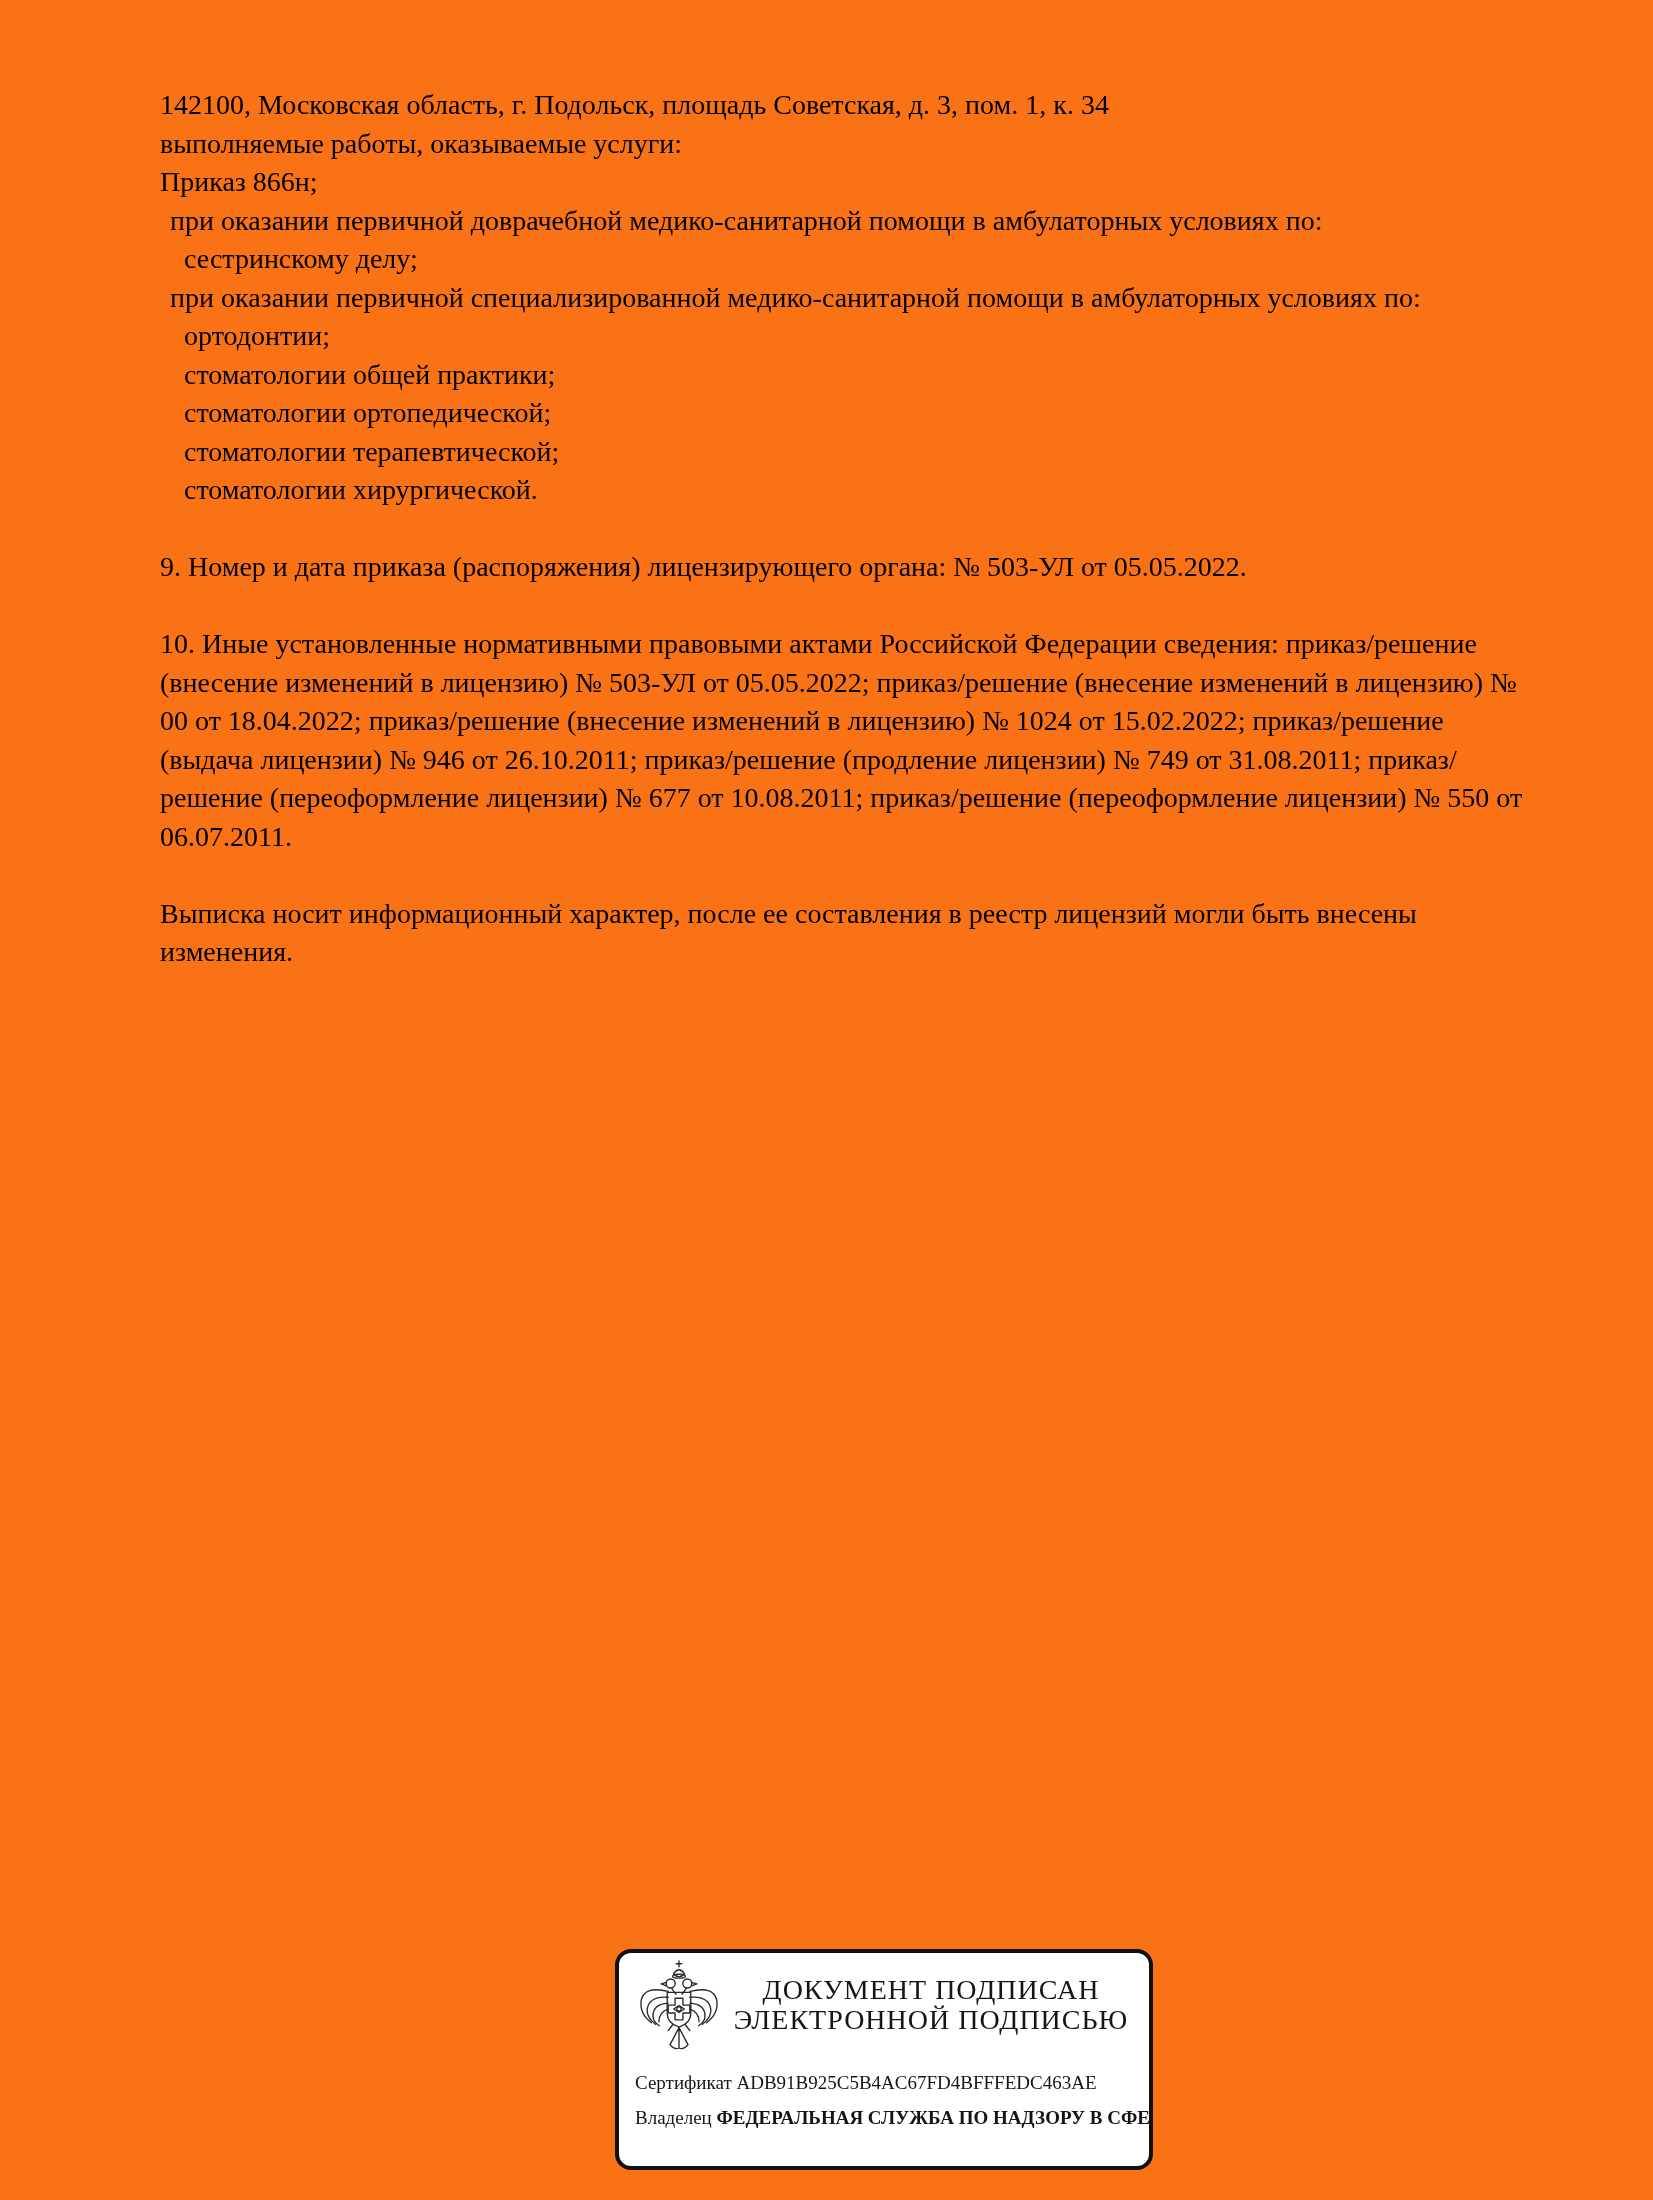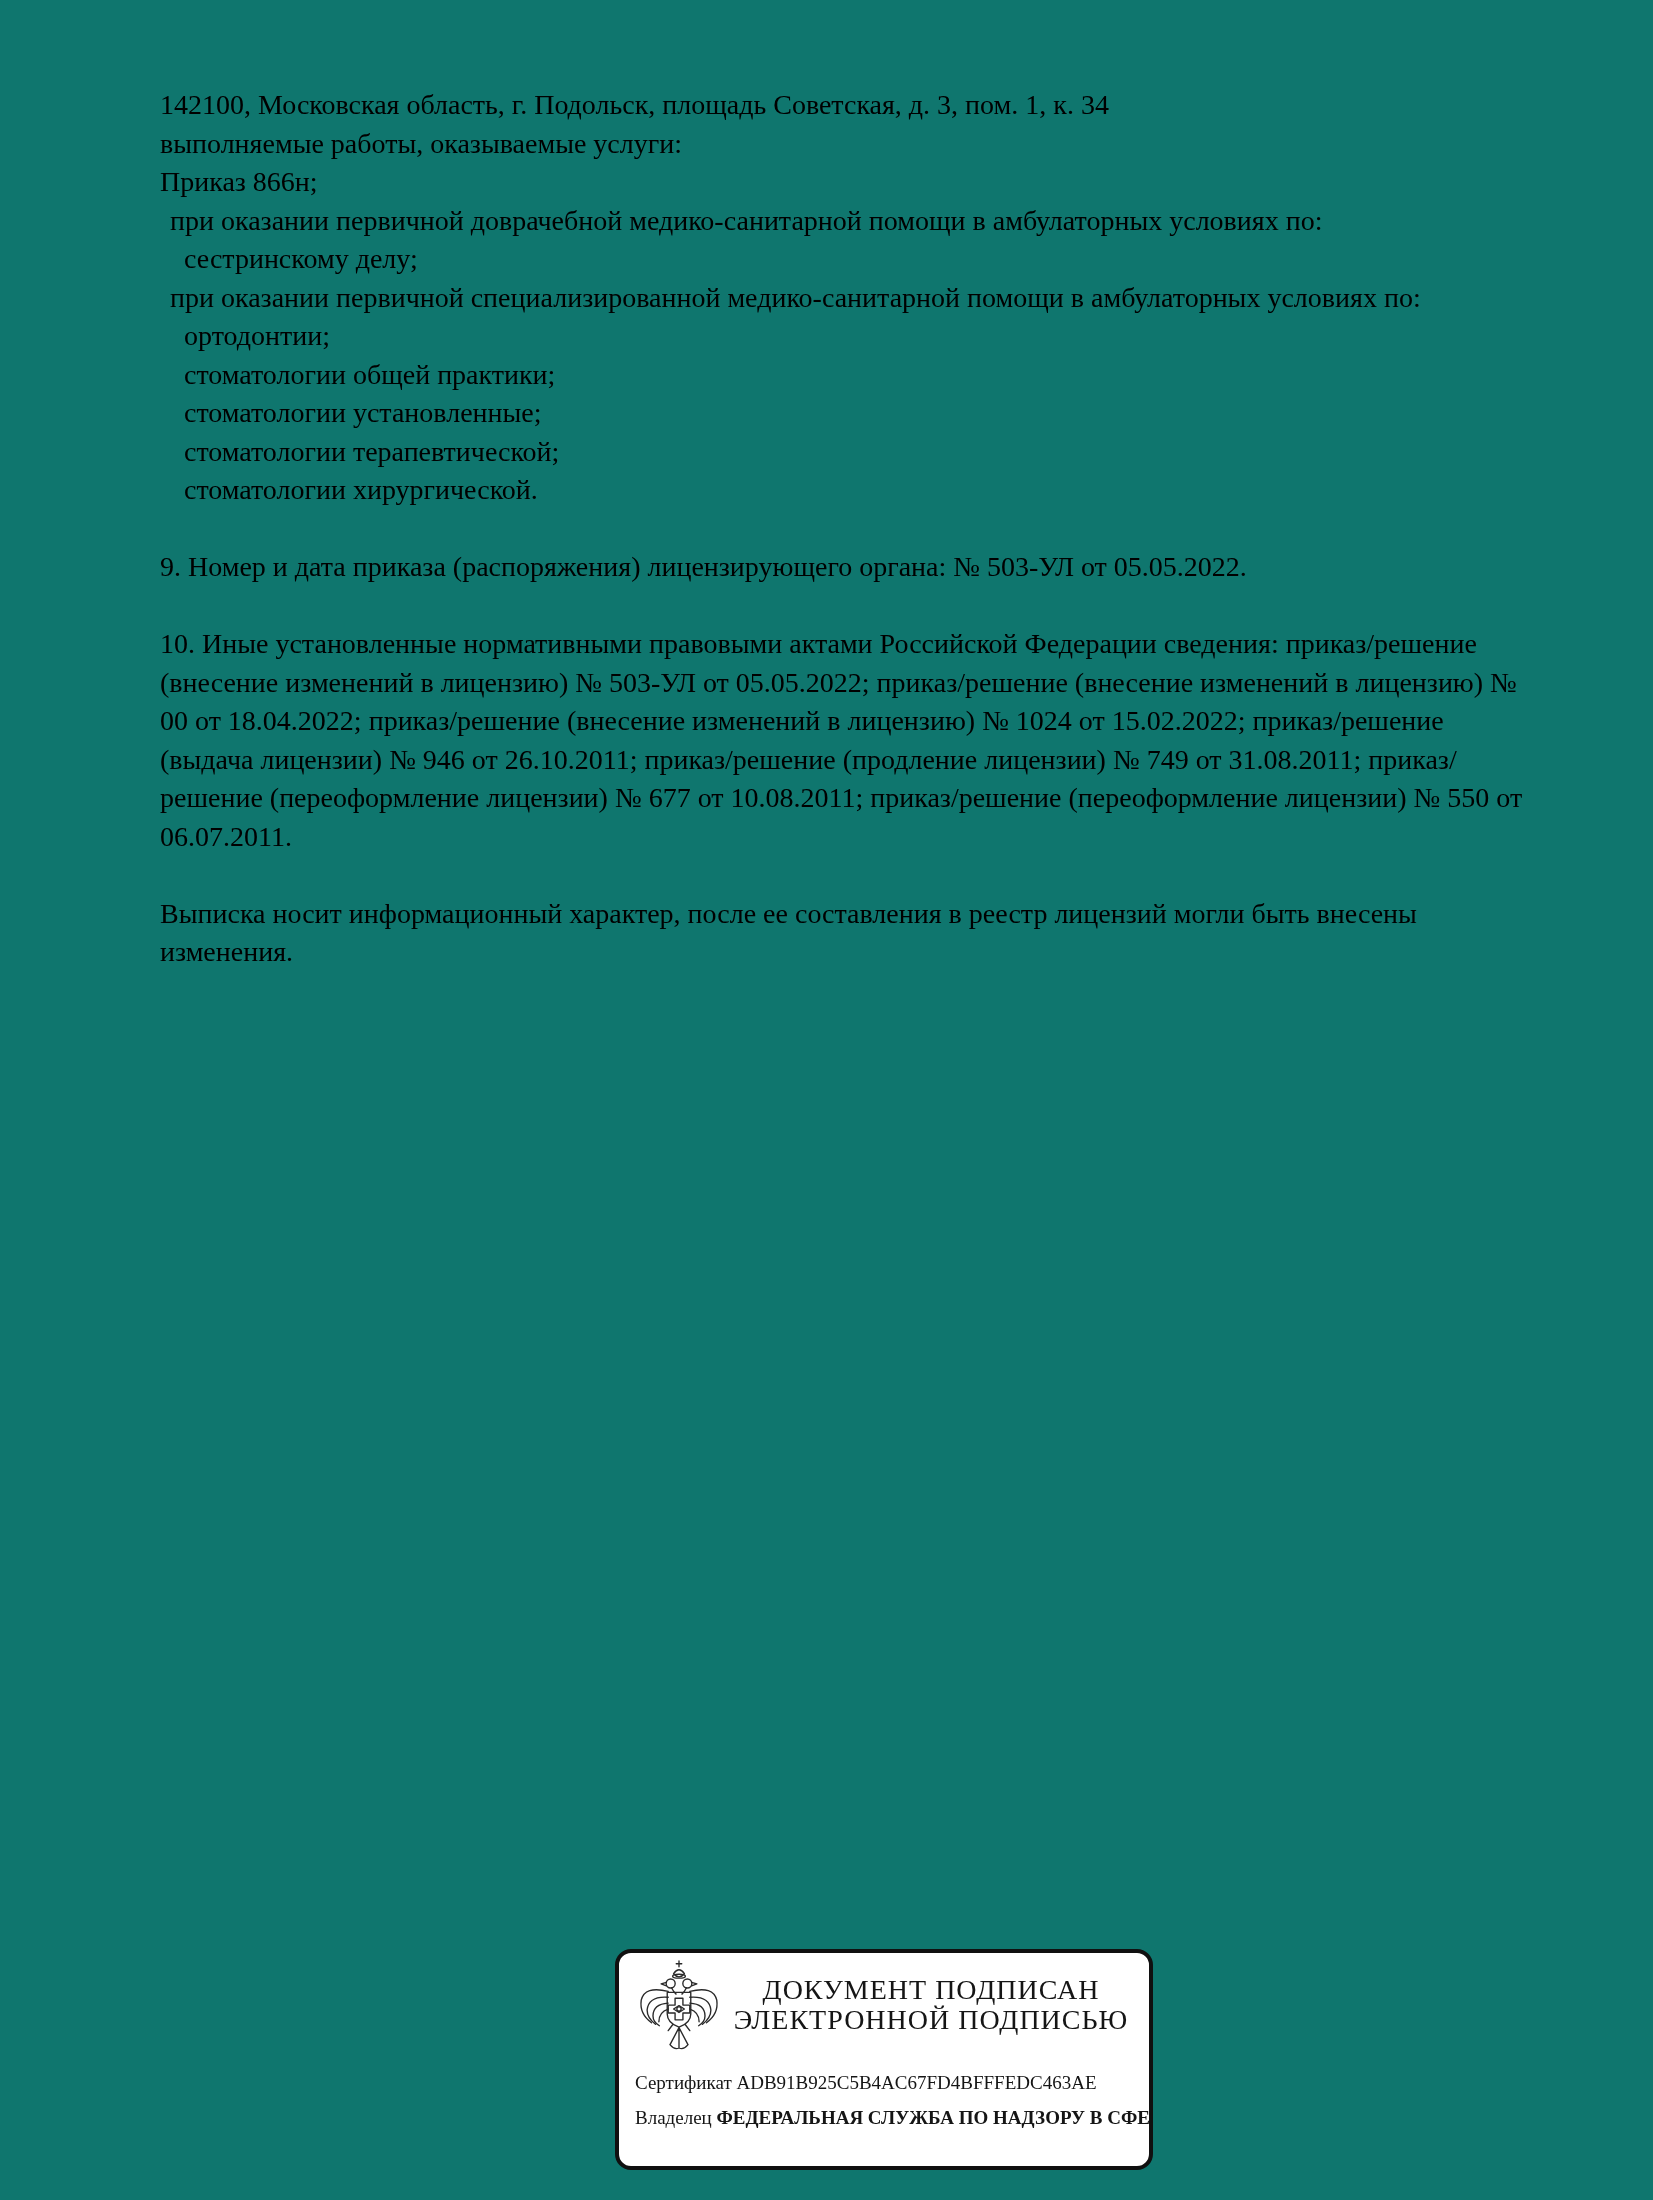--- a/index.html
+++ b/index.html
@@ -1,21 +1,21 @@
 <!DOCTYPE html>
 <html lang="ru"><head>
 <meta charset="utf-8">
 <style>
   html, body { margin: 0; padding: 0; background: #e8e8e8; }
   .page {
     position: relative;
     width: 1653px;
     height: 2200px;
     margin: 0 auto;
-    background: #0f766e;
+    background: #f97316;
     color: #000000;
     font-family: "Liberation Serif", serif;
     overflow: hidden;
   }
   .doc-body {
     position: absolute;
     left: 160px;
     top: 86px;
     width: 1378px;
     font-size: 28px;
@@ -75,21 +75,21 @@
 
   <div class="doc-body">
       <div class="para">142100, Московская область, г. Подольск, площадь Советская, д. 3, пом. 1, к. 34</div>
       <div class="para">выполняемые работы, оказываемые услуги:</div>
       <div class="para">Приказ 866н;</div>
       <div class="para indent1">при оказании первичной доврачебной медико-санитарной помощи в амбулаторных условиях по:</div>
       <div class="para indent2">сестринскому делу;</div>
       <div class="para indent1">при оказании первичной специализированной медико-санитарной помощи в амбулаторных условиях по:</div>
       <div class="para indent2">ортодонтии;</div>
       <div class="para indent2">стоматологии общей практики;</div>
-      <div class="para indent2">стоматологии установленные;</div>
+      <div class="para indent2">стоматологии ортопедической;</div>
       <div class="para indent2">стоматологии терапевтической;</div>
       <div class="para indent2">стоматологии хирургической.</div>
       <div class="para"></div>
       <div class="para">9. Номер и дата приказа (распоряжения) лицензирующего органа: № 503-УЛ от 05.05.2022.</div>
       <div class="para"></div>
       <div class="para">10. Иные установленные нормативными правовыми актами Российской Федерации сведения: приказ/решение (внесение изменений в лицензию) № 503-УЛ от 05.05.2022; приказ/решение (внесение изменений в лицензию) № 00 от 18.04.2022; приказ/решение (внесение изменений в лицензию) № 1024 от 15.02.2022; приказ/решение (выдача лицензии) № 946 от 26.10.2011; приказ/решение (продление лицензии) № 749 от 31.08.2011; приказ/решение (переоформление лицензии) № 677 от 10.08.2011; приказ/решение (переоформление лицензии) № 550 от 06.07.2011.</div>
       <div class="para"></div>
       <div class="para">Выписка носит информационный характер, после ее составления в реестр лицензий могли быть внесены изменения.</div>
     </div>
 

